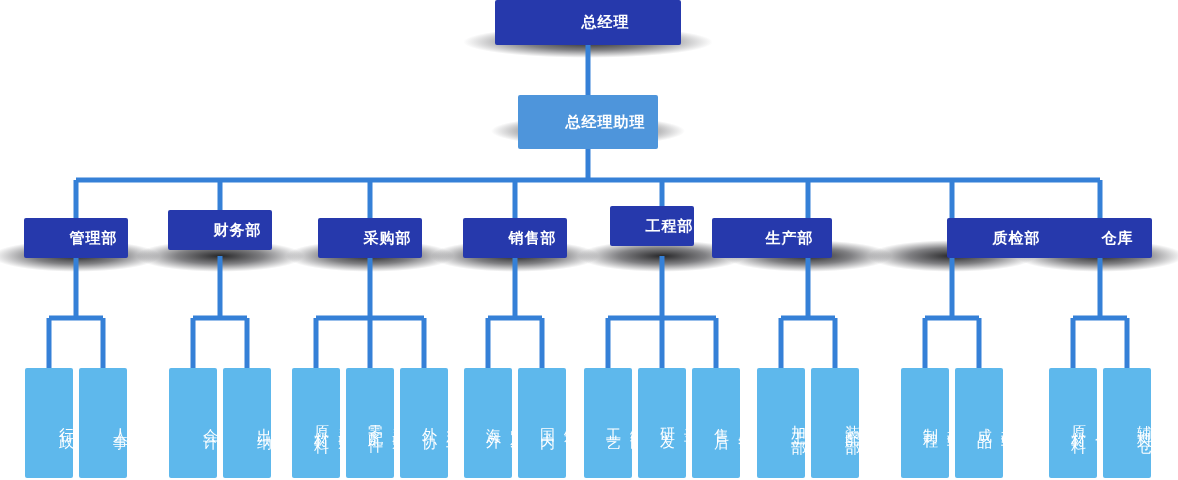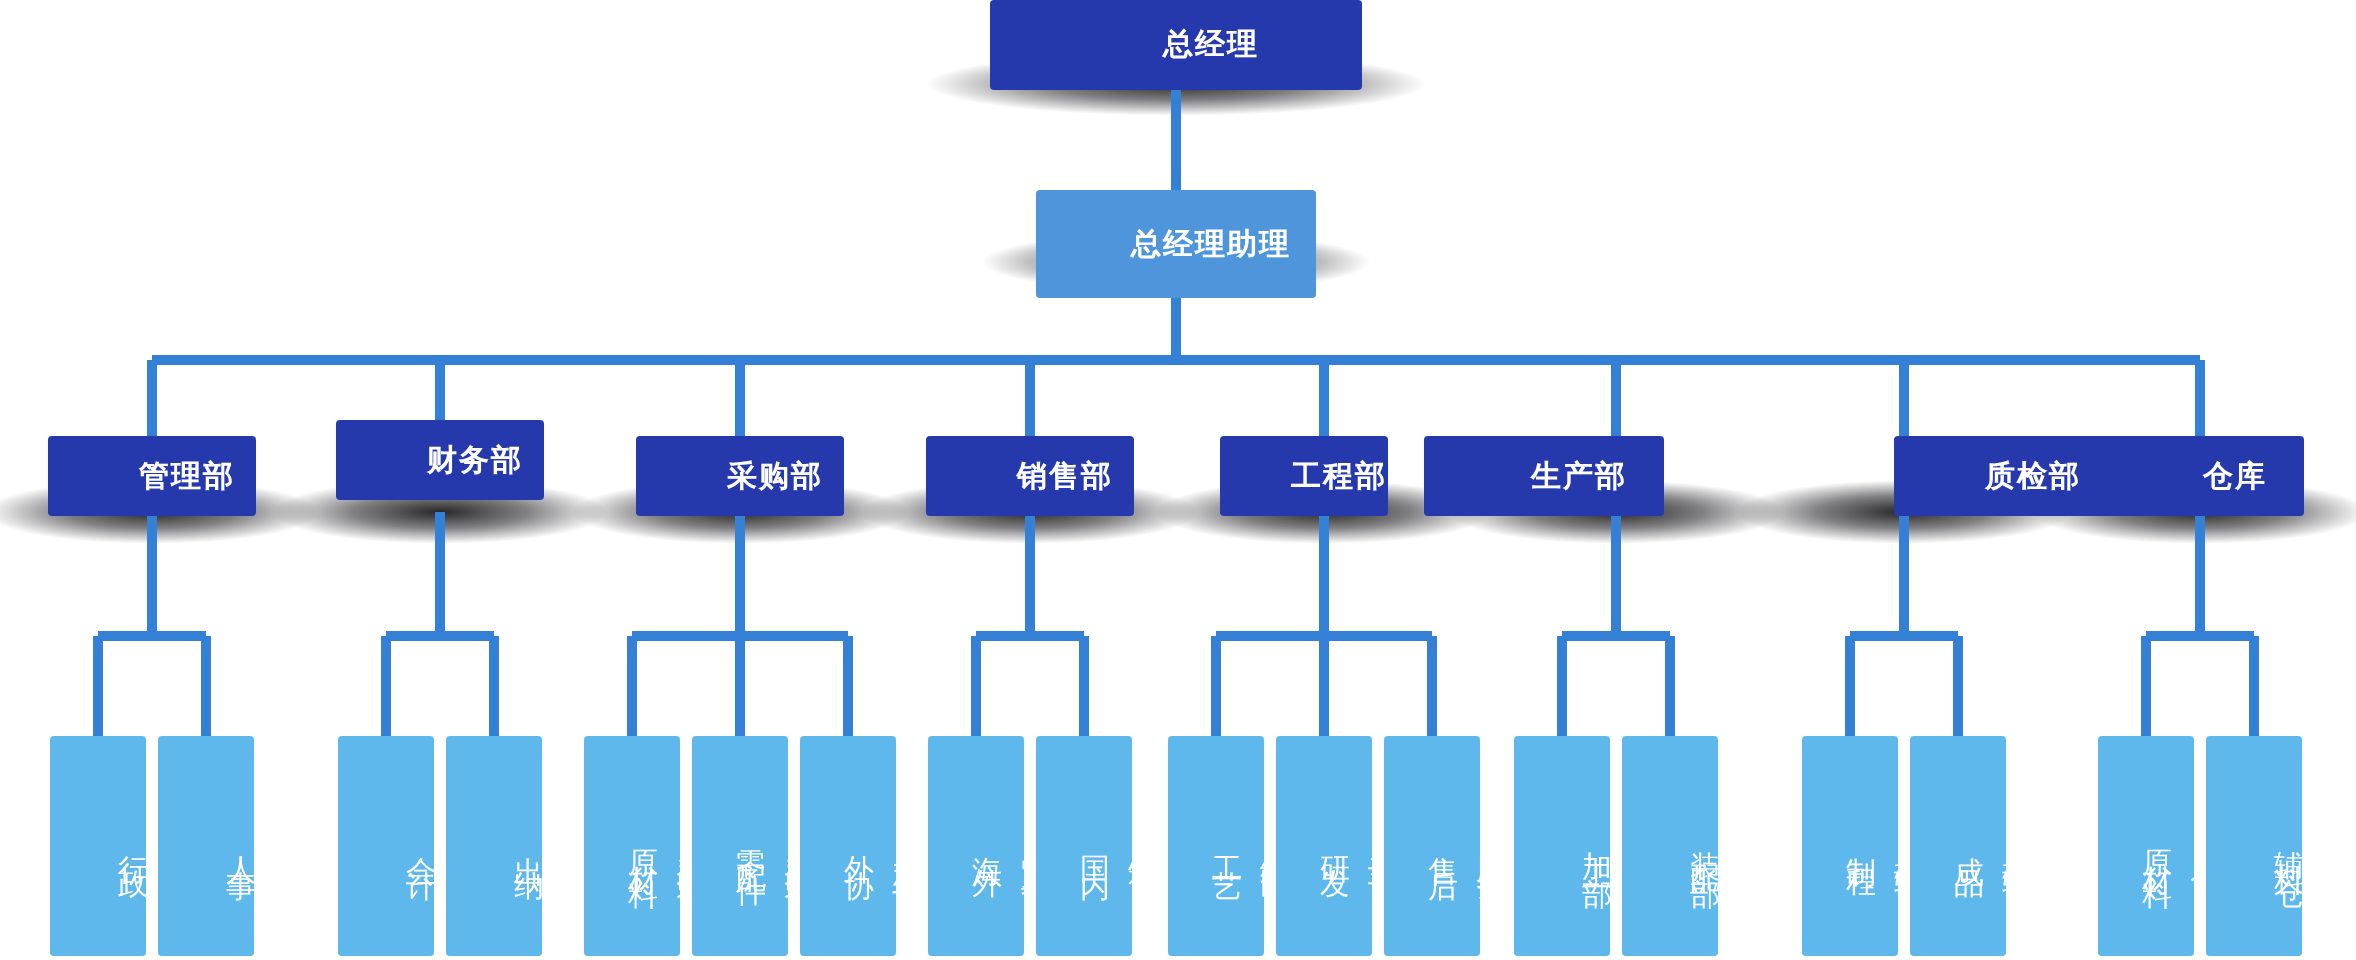--- a/index.html
+++ b/index.html
@@ -102,21 +102,21 @@
   </div>
   <div class="node dark" style="left:168px;top:210px;width:104px;height:40px">
     <span>财务部</span>
   </div>
   <div class="node dark" style="left:318px;top:218px;width:104px;height:40px">
     <span>采购部</span>
   </div>
   <div class="node dark" style="left:463px;top:218px;width:104px;height:40px">
     <span>销售部</span>
   </div>
-  <div class="node dark" style="left:610px;top:218px;width:84px;height:40px">
+  <div class="node dark" style="left:610px;top:206px;width:84px;height:40px">
     <span>工程部</span>
   </div>
   <div class="node dark" style="left:712px;top:218px;width:120px;height:40px">
     <span>生产部</span>
   </div>
   <div class="node dark" style="left:947px;top:218px;width:104px;height:40px">
     <span>质检部</span>
   </div>
   <div class="node dark" style="left:1048px;top:218px;width:104px;height:40px">
     <span>仓库</span>

